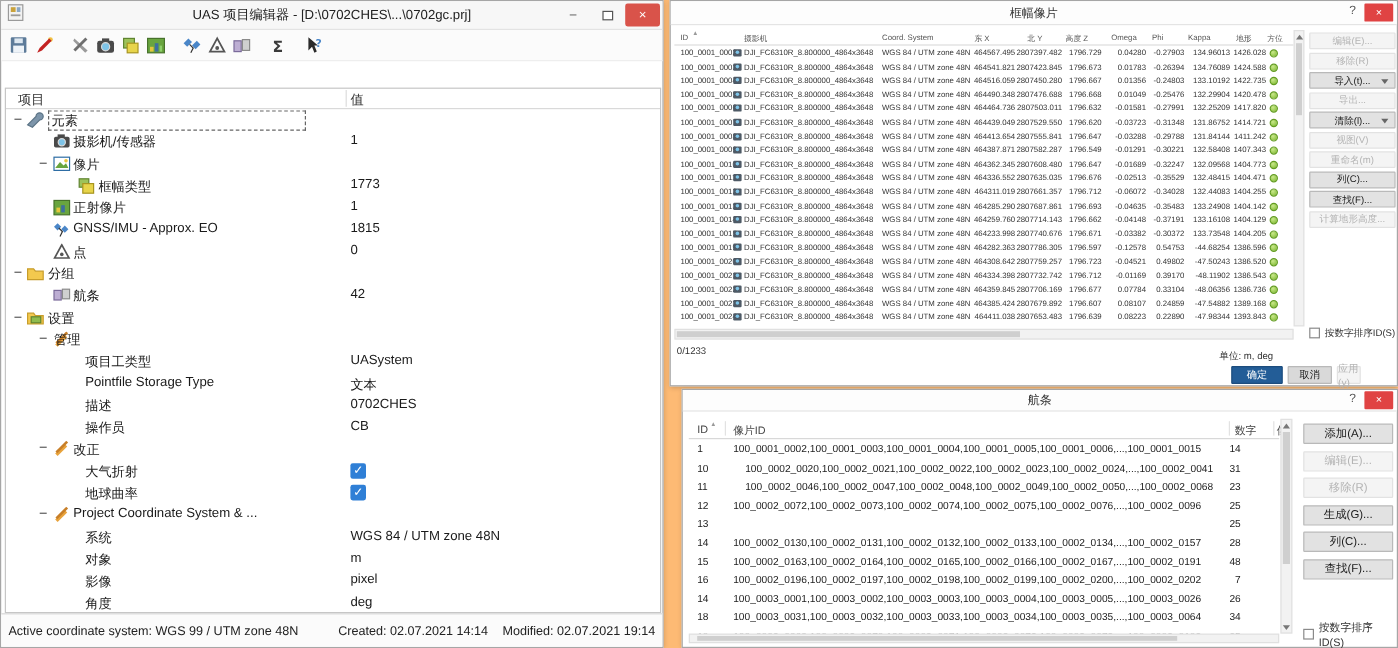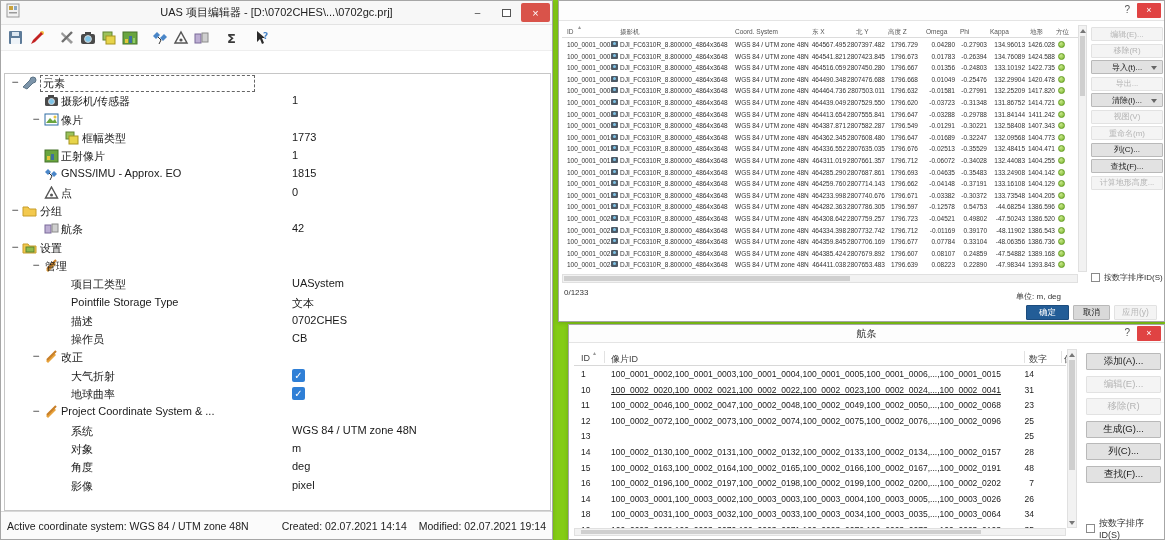--- a/index.html
+++ b/index.html
@@ -1,17 +1,17 @@
 <!DOCTYPE html>
 <html><head>
 <meta charset="utf-8">
 <style>
   * { margin:0; padding:0; box-sizing:border-box; }
   html,body { width:1165px; height:540px; font-family:"Liberation Sans", sans-serif; }
-  .desktop { position:relative; width:1165px; height:540px; background:#84cc16; overflow:hidden; }
+  .desktop { position:relative; width:1165px; height:540px; background:#fdba74; overflow:hidden; }
 
   
   .win, .dlg { position:absolute; background:#fff; border:1px solid #a6a6a6; box-shadow:0 1px 4px rgba(0,0,0,.18); }
   .titlebar { position:relative; height:24px; background:#f7f7f7; border-bottom:1px solid #e3e3e3; display:flex; align-items:center; }
   .titlebar .title { position:absolute; left:0; right:0; text-align:center; font-size:11px; color:#222; }
   .app-icon { margin-left:5px; z-index:2; }
   .win-controls { position:absolute; right:2px; top:2px; display:flex; z-index:3; }
   .wc { width:29px; height:19px; display:flex; align-items:center; justify-content:center; font-size:10px; color:#444; cursor:default; }
   .wc.max .box { width:9px; height:8px; border:1px solid #555; background:#fff; }
   .wc.close { background:#d9534a; color:#fff; border-radius:2px; font-size:11px; }
@@ -181,20 +181,25 @@
         <span class="tb-icon">
           <svg width="16" height="16">
             <path d="M3 1 L3 12 L6 9 L8 14 L10 13 L8 8 L11 8 Z" fill="#2b2b2b"></path>
             <text x="9" y="9" font-size="9" font-weight="bold" fill="#4a86c8" font-family="DejaVu Sans, sans-serif">?</text>
           </svg>
         </span>
         <span class="tb-gap"></span>
       </div>
 
     <div class="tree-panel">
+      <div class="tree-header">
+        <span class="h-item">项目</span>
+        <span class="h-div"></span>
+        <span class="h-value">值</span>
+      </div>
       <div id="tree">
           <div class="tree-row">
             <span class="exp" style="left: 5px;">−</span>
             <span class="t-icon" style="left: 17px;"><svg width="15" height="14">
                 <path d="M1 11 L8 4 a3 3 0 1 1 3 3 L5 13 Z" fill="#7d95aa" stroke="#5c7486"></path>
               </svg></span>
             <span class="t-label selected" style="left: 35px;">元素</span>
           </div>
           <div class="tree-row">
             <span class="t-icon" style="left: 39px;"><svg width="15" height="14">
@@ -321,41 +326,42 @@
           </div>
           <div class="tree-row">
             <span class="t-label" style="left: 66px;">系统</span>
             <span class="t-value">WGS 84 / UTM zone 48N</span>
           </div>
           <div class="tree-row">
             <span class="t-label" style="left: 66px;">对象</span>
             <span class="t-value">m</span>
           </div>
           <div class="tree-row">
+            <span class="t-label" style="left: 66px;">影像</span>
+            <span class="t-value">pixel</span>
+          </div>
+          <div class="tree-row">
             <span class="t-label" style="left: 66px;">角度</span>
             <span class="t-value">deg</span>
           </div>
-          <div class="tree-row">
-            <span class="t-label" style="left: 66px;">影像</span>
-            <span class="t-value">pixel</span>
-          </div>
         </div>
     </div>
 
     <div class="statusbar">
-      <span>Active coordinate system: WGS 84 / UTM zone 48N</span>
+      <span>Active coordinate system: WGS 99 / UTM zone 48N</span>
       <span class="sright">
         <span>Created: 02.07.2021 14:14</span>
         <span>Modified: 02.07.2021 19:14</span>
       </span>
     </div>
   </div>
 
   <div class="dlg" style="left:558px;top:0;width:607px;height:322px;">
     <div class="dlg-title">
+      <span class="dtext">框幅像片</span>
       <span class="dlg-help" style="right:34px;">?</span>
       <span class="dlg-x" style="right:3px;">×</span>
     </div>
 
     <div class="ph-head" id="ph-head">
         <span style="left: 5px;">ID</span>
         <span style="left: 58px;">摄影机</span>
         <span style="left: 173px;">Coord. System</span>
         <span style="left: 250px;">东 X</span>
         <span style="left: 294px;">北 Y</span>
@@ -676,21 +682,21 @@
         <span class="btn disabled" style="left: 532px; top: 174.5px; width: 72px; height: 14px; font-size: 8px;">计算地形高度...</span>
       </div>
 
     <span class="cbx" style="left:532px;top:271px;font-size:8px;">
       <span class="box"></span>
       <span>按数字排序ID(S)</span>
     </span>
 
     <span class="btn primary" style="left:467px;top:304px;width:43px;height:15px;font-size:8.5px;">确定</span>
     <span class="btn" style="left:514px;top:304px;width:37px;height:15px;font-size:8.5px;background:#d9d9d9;">取消</span>
-    <span class="btn disabled" style="left:555px;top:304px;width:43px;height:15px;font-size:8.5px;">应用(y)</span>
+    <span class="btn disabled" style="left:555px;top:304px;width:20px;height:15px;font-size:8.5px;">应用(y)</span>
   </div>
 
   <div class="dlg" style="left:568px;top:324px;width:597px;height:216px;">
     <div class="dlg-title" style="height:18px;">
       <span class="dtext" style="top:2px;">航条</span>
       <span class="dlg-help" style="right:34px;top:2px;">?</span>
       <span class="dlg-x" style="right:3px;top:1px;">×</span>
     </div>
 
     <div class="st-head" id="st-head">
@@ -704,26 +710,26 @@
         <span class="sort-caret" style="left: 19px; top: 0px;">▴</span>
       </div>
     <div class="st-rows" id="st-rows">
         <div class="st-row" style="top: 0px;">
           <span style="left: 7px; width: 24px; text-align: left; overflow: hidden;">1</span>
           <span style="left: 37px; width: 410px; text-align: left; overflow: hidden;">100_0001_0002,100_0001_0003,100_0001_0004,100_0001_0005,100_0001_0006,...,100_0001_0015</span>
           <span style="left: 428px; width: 32px; text-align: right; overflow: hidden;">14</span>
         </div>
         <div class="st-row" style="top: 15.6px;">
           <span style="left: 7px; width: 24px; text-align: left; overflow: hidden;">10</span>
-          <span style="left: 37px; width: 410px; text-align: left; overflow: hidden; text-decoration: underline;">100_0002_0020,100_0002_0021,100_0002_0022,100_0002_0023,100_0002_0024,...,100_0002_0041</span>
+          <span style="left: 37px; width: 410px; text-align: center; overflow: hidden;">100_0002_0020,100_0002_0021,100_0002_0022,100_0002_0023,100_0002_0024,...,100_0002_0041</span>
           <span style="left: 428px; width: 32px; text-align: right; overflow: hidden;">31</span>
         </div>
         <div class="st-row" style="top: 31.2px;">
           <span style="left: 7px; width: 24px; text-align: left; overflow: hidden;">11</span>
-          <span style="left: 37px; width: 410px; text-align: left; overflow: hidden;">100_0002_0046,100_0002_0047,100_0002_0048,100_0002_0049,100_0002_0050,...,100_0002_0068</span>
+          <span style="left: 37px; width: 410px; text-align: center; overflow: hidden;">100_0002_0046,100_0002_0047,100_0002_0048,100_0002_0049,100_0002_0050,...,100_0002_0068</span>
           <span style="left: 428px; width: 32px; text-align: right; overflow: hidden;">23</span>
         </div>
         <div class="st-row" style="top: 46.8px;">
           <span style="left: 7px; width: 24px; text-align: left; overflow: hidden;">12</span>
           <span style="left: 37px; width: 410px; text-align: left; overflow: hidden;">100_0002_0072,100_0002_0073,100_0002_0074,100_0002_0075,100_0002_0076,...,100_0002_0096</span>
           <span style="left: 428px; width: 32px; text-align: right; overflow: hidden;">25</span>
         </div>
         <div class="st-row" style="top: 62.4px;">
           <span style="left: 7px; width: 24px; text-align: left; overflow: hidden;">13</span>
           <span style="left: 428px; width: 32px; text-align: right; overflow: hidden;">25</span>

